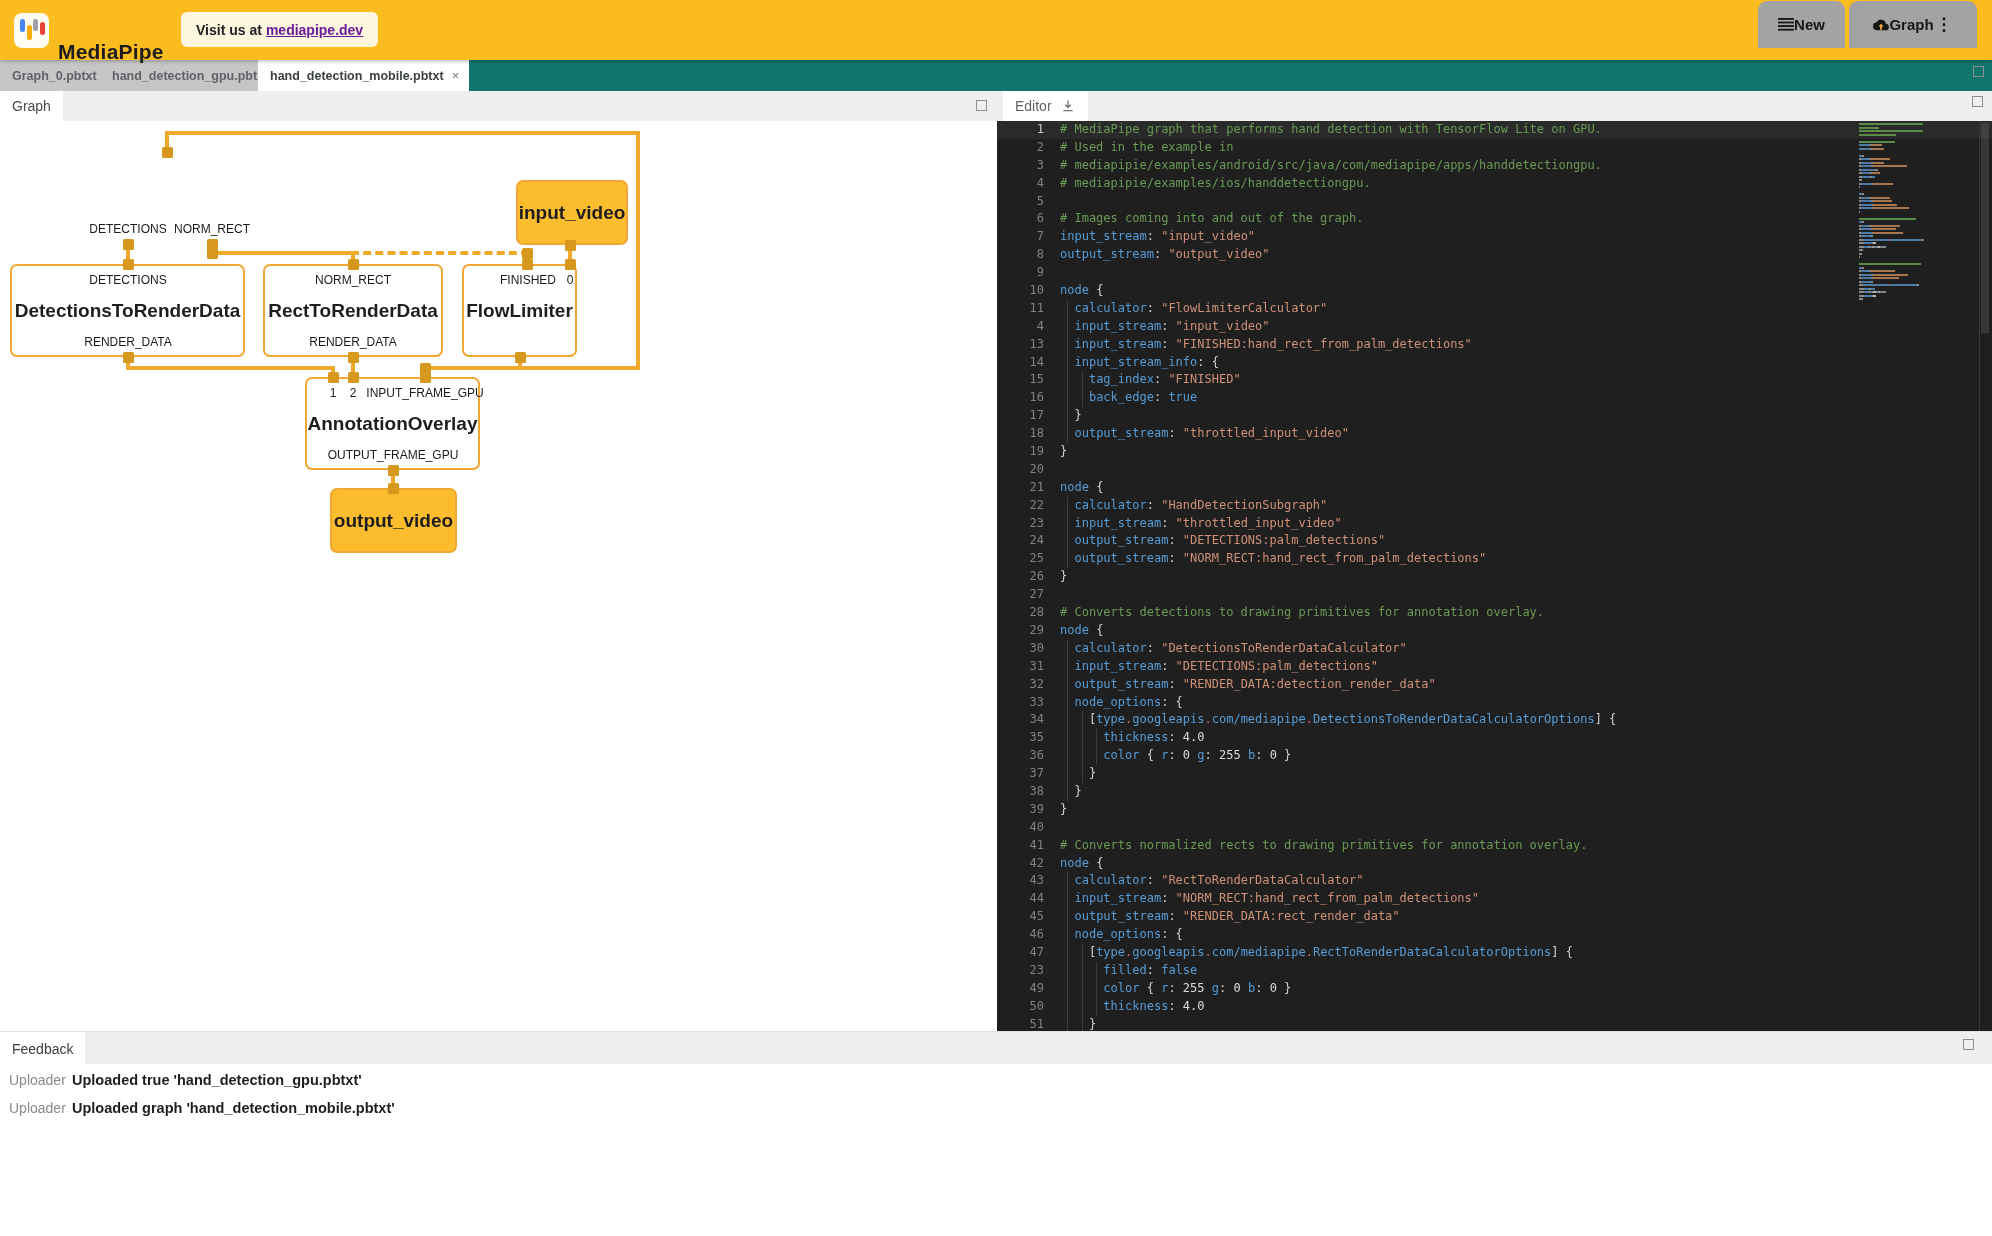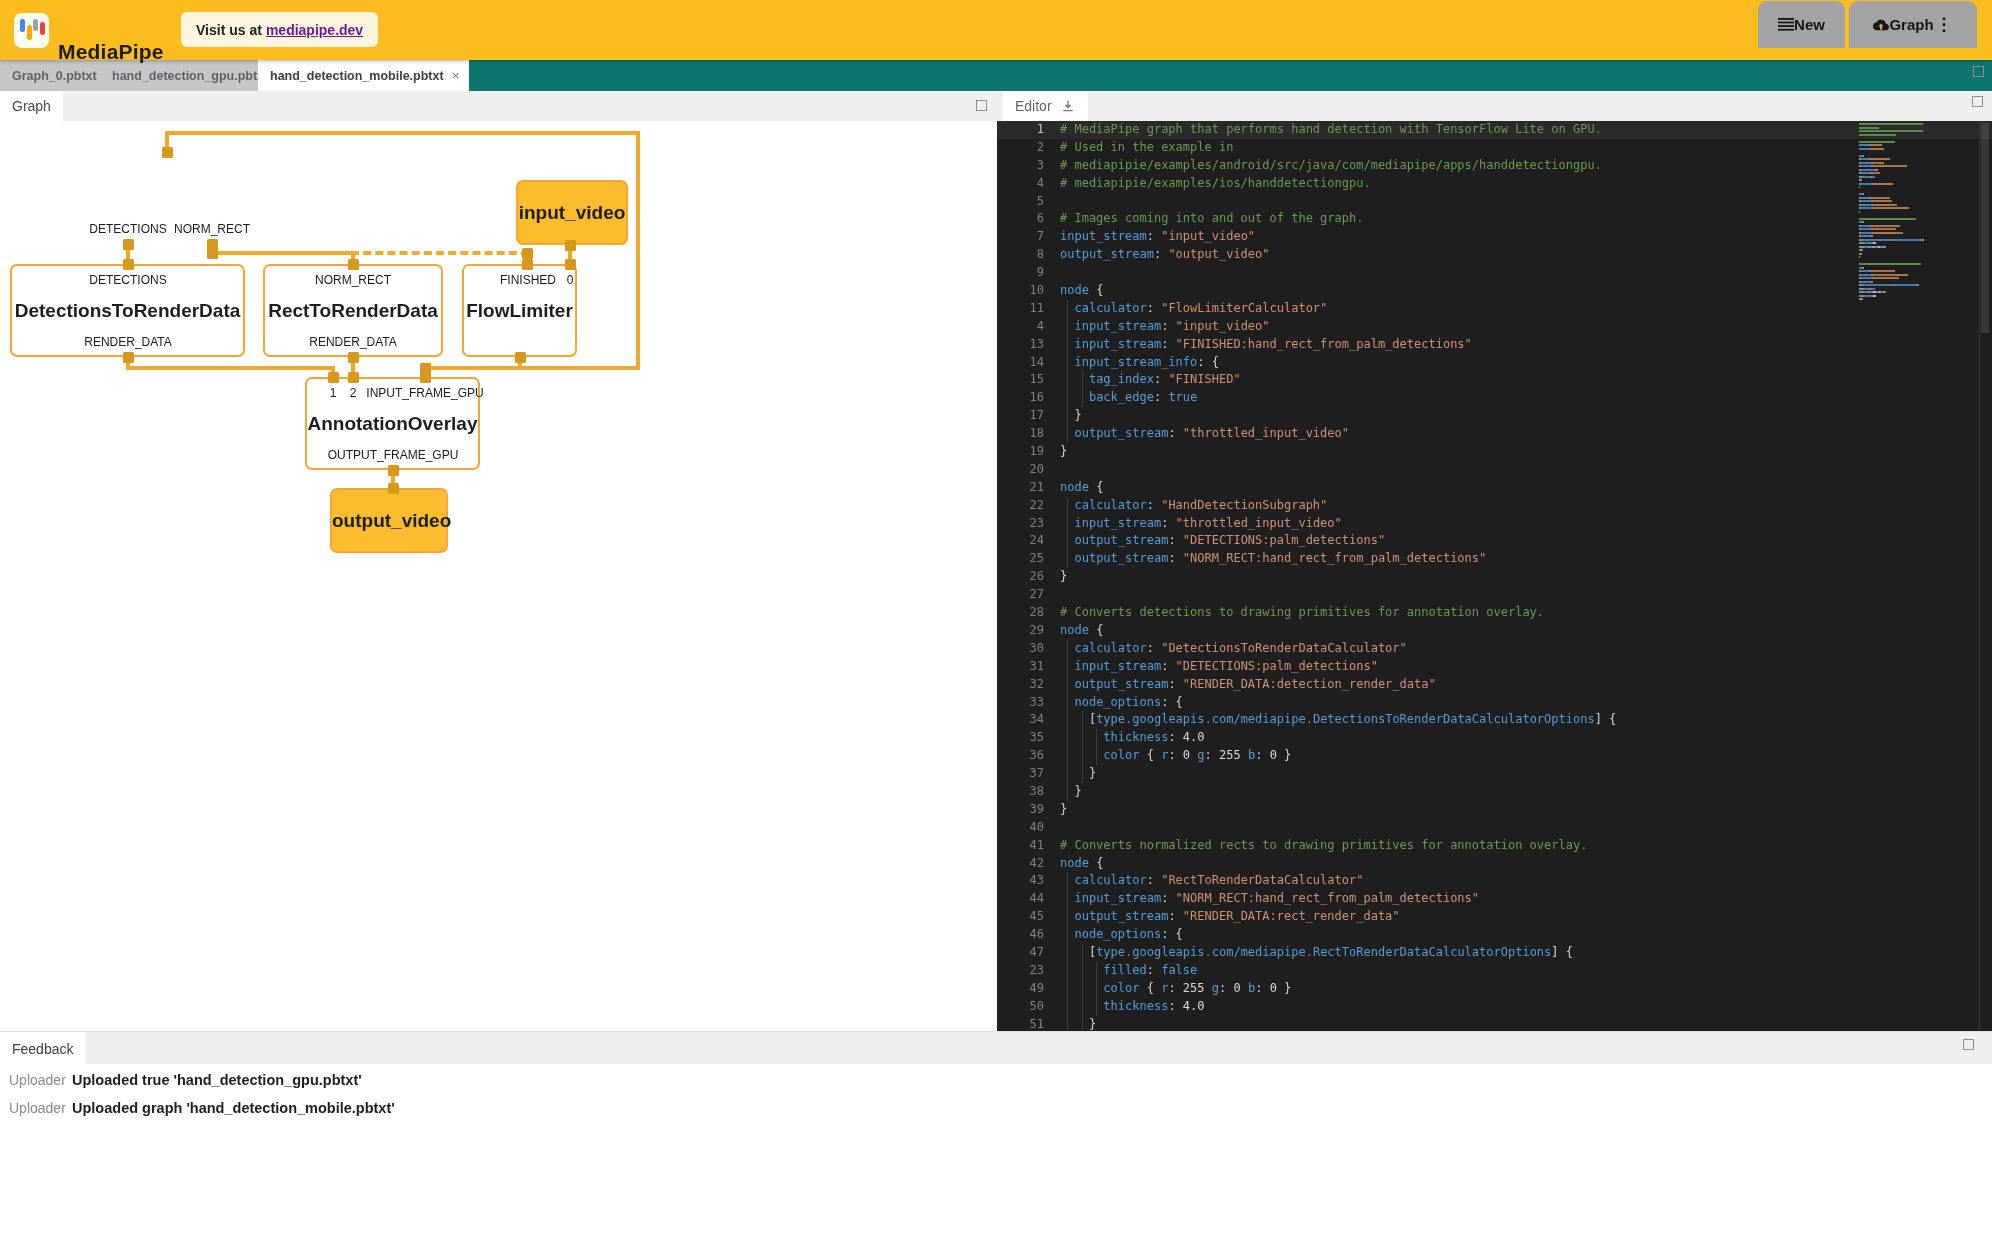--- a/index.html
+++ b/index.html
@@ -220,21 +220,21 @@
       </div>
       <div class="portlbl" style="left: 528px; top: 152px;">FINISHED</div>
       <div class="portlbl" style="left: 570px; top: 152px;">0</div>
       <div class="gnode calc" style="left: 305px; top: 256px; width: 175px; height: 93px;">
         <div class="title">AnnotationOverlay</div>
       </div>
       <div class="portlbl" style="left: 333px; top: 265px;">1</div>
       <div class="portlbl" style="left: 353px; top: 265px;">2</div>
       <div class="portlbl" style="left: 425px; top: 265px;">INPUT_FRAME_GPU</div>
       <div class="portlbl" style="left: 393px; top: 327px;">OUTPUT_FRAME_GPU</div>
-      <div class="gnode stream" style="left: 330px; top: 367px; width: 118px; height: 65px;">
+      <div class="gnode stream" style="left: 330px; top: 367px; width: 127px; height: 65px;">
         <div class="title">output_video</div>
       </div>
     </div>
 
   <div class="editor">
     <div class="codewrap" id="codewrap">
         <div class="cline hl"><span class="ln">1</span><span class="code"><span class="tk-c"># MediaPipe graph that performs hand detection with TensorFlow Lite on GPU.</span></span></div>
         <div class="cline"><span class="ln">2</span><span class="code"><span class="tk-c"># Used in the example in</span></span></div>
         <div class="cline"><span class="ln">3</span><span class="code"><span class="tk-c"># mediapipie/examples/android/src/java/com/mediapipe/apps/handdetectiongpu.</span></span></div>
         <div class="cline"><span class="ln">4</span><span class="code"><span class="tk-c"># mediapipie/examples/ios/handdetectiongpu.</span></span></div>

